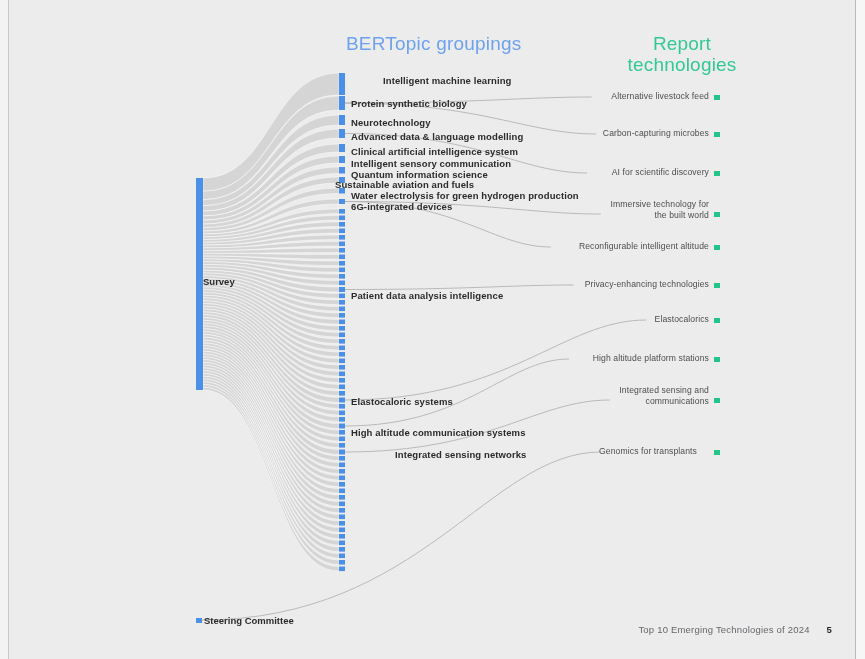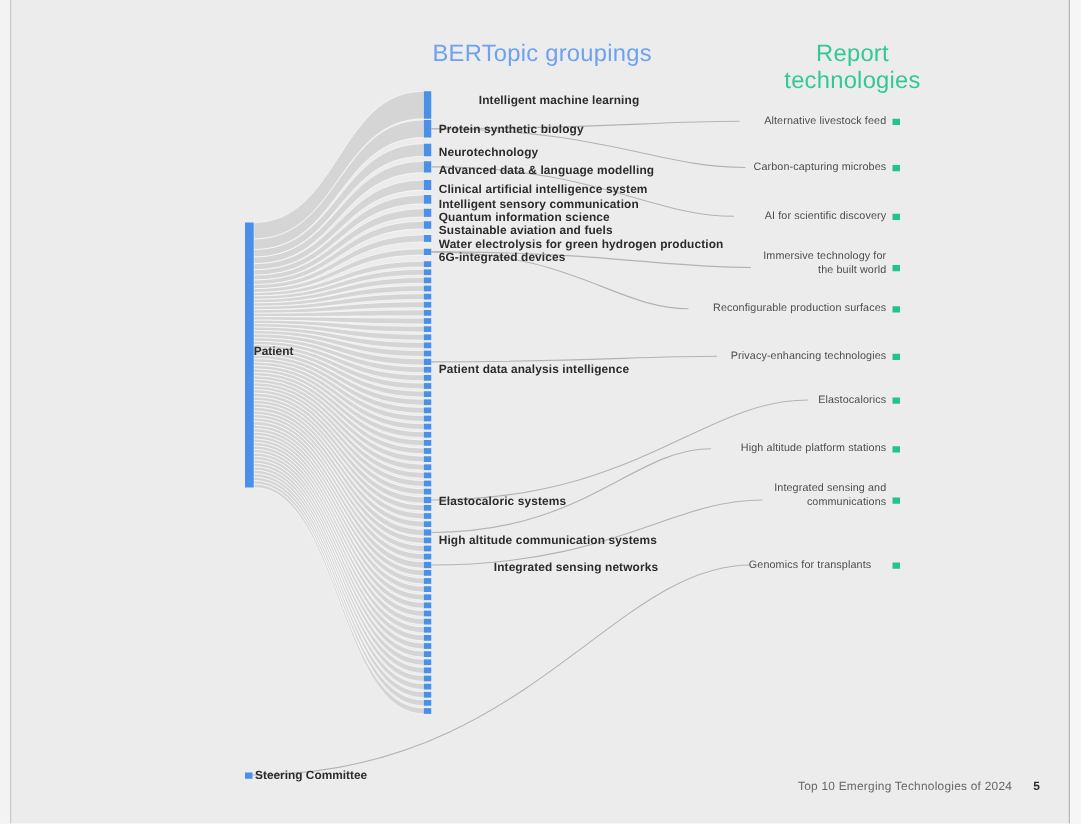--- a/index.html
+++ b/index.html
@@ -297,48 +297,48 @@
         <rect x="714" y="450" width="6" height="5" fill="#22c48a"></rect>
       </g>
   </svg>
 
   <div class="heading heading-bert">BERTopic groupings</div>
   <div class="heading heading-report">
     <span>Report</span><br>
     <span>technologies</span>
   </div>
 
-  <div class="survey-label">Patient</div>
+  <div class="survey-label">Survey</div>
   <div class="steering-label">Steering Committee</div>
 
   <div id="mid-label-layer">
       <div class="mid-label" style="left: 351px; top: 75px; padding-left: 32px;">Intelligent machine learning</div>
       <div class="mid-label" style="left: 351px; top: 98px;">Protein synthetic biology</div>
       <div class="mid-label" style="left: 351px; top: 117px;">Neurotechnology</div>
       <div class="mid-label" style="left: 351px; top: 131px; text-align: center;">Advanced data &amp; language modelling</div>
       <div class="mid-label" style="left: 351px; top: 146px;">Clinical artificial intelligence system</div>
       <div class="mid-label" style="left: 351px; top: 158px;">Intelligent sensory communication</div>
       <div class="mid-label" style="left: 351px; top: 169px;">Quantum information science</div>
-      <div class="mid-label" style="left: 351px; top: 179px; text-align: center;">Sustainable aviation and fuels</div>
+      <div class="mid-label" style="left: 335px; top: 179px; text-align: center;">Sustainable aviation and fuels</div>
       <div class="mid-label" style="left: 351px; top: 190px;">Water electrolysis for green hydrogen production</div>
       <div class="mid-label" style="left: 351px; top: 201px;">6G-integrated devices</div>
       <div class="mid-label" style="left: 351px; top: 290px;">Patient data analysis intelligence</div>
       <div class="mid-label" style="left: 351px; top: 396px;">Elastocaloric systems</div>
       <div class="mid-label" style="left: 351px; top: 427px;">High altitude communication systems</div>
       <div class="mid-label" style="left: 351px; top: 449px; margin-left: 44px;">Integrated sensing networks</div>
     </div>
   <div id="right-label-layer">
       <div class="right-label" style="right: 156px; top: 91px;">Alternative livestock feed</div>
       <div class="right-label" style="right: 156px; top: 128px;">Carbon-capturing microbes</div>
       <div class="right-label" style="right: 156px; top: 167px;">AI for scientific discovery</div>
       <div class="right-label" style="right: 156px; top: 199px;">
         <div>Immersive technology for</div>
         <div>the built world</div>
       </div>
-      <div class="right-label" style="right: 156px; top: 241px;">Reconfigurable production surfaces</div>
+      <div class="right-label" style="right: 156px; top: 241px;">Reconfigurable intelligent altitude</div>
       <div class="right-label" style="right: 156px; top: 279px;">Privacy-enhancing technologies</div>
       <div class="right-label" style="right: 156px; top: 314px;">Elastocalorics</div>
       <div class="right-label" style="right: 156px; top: 353px;">High altitude platform stations</div>
       <div class="right-label" style="right: 156px; top: 385px;">
         <div>Integrated sensing and</div>
         <div>communications</div>
       </div>
       <div class="right-label" style="right: 168px; top: 446px;">Genomics for transplants</div>
     </div>
 

